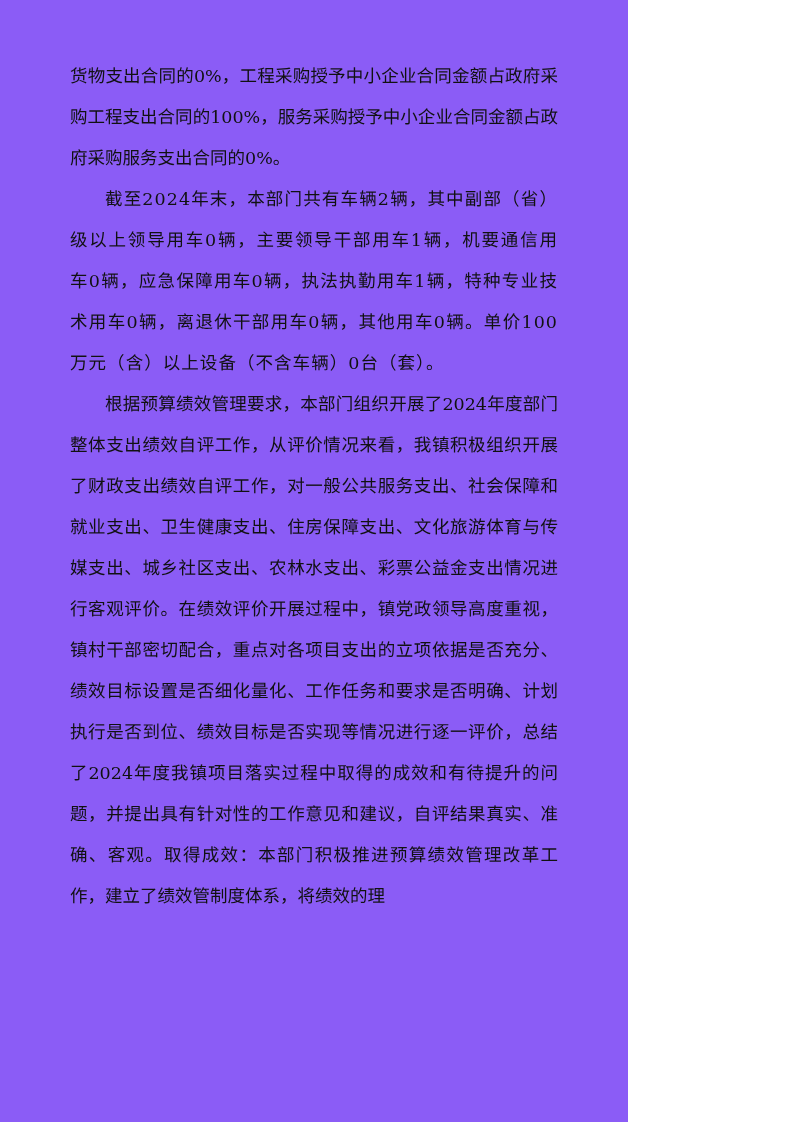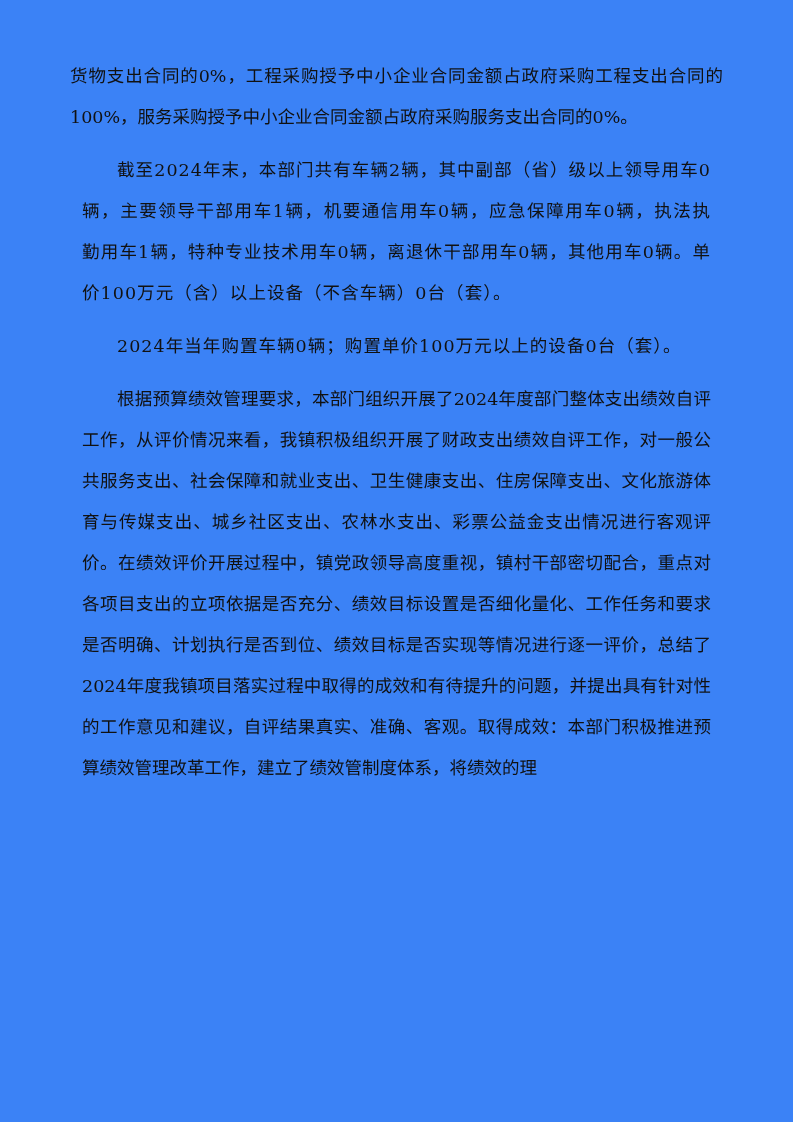--- a/index.html
+++ b/index.html
@@ -10,34 +10,34 @@
   }
   body {
     width: 793px;
     height: 1122px;
     font-family: "DejaVu Serif", "Liberation Serif", serif;
     color: #111111;
     overflow: hidden;
   }
   .page {
     position: relative;
-    width: 793px;
+    width: 628px;
     height: 1122px;
     box-sizing: border-box;
     padding: 56px 70px 40px 70px;
-    background: #3b82f6;
+    background: #8b5cf6;
   }
   .doc-body {
     font-size: 17.5px;
     line-height: 41px;
     text-align: justify;
     text-justify: inter-ideograph;
   }
   p.para {
-    margin: 12px;
+    margin: 0;
     text-indent: 2em;
   }
   p.cont {
     margin: 0;
     text-indent: 0;
   }
   h2.heading {
     margin: 14px 0 6px 0;
     font-size: 18.5px;
     line-height: 41px;
@@ -53,20 +53,19 @@
 <body>
 
 <div class="page">
   <div class="doc-body">
 
     <p class="para cont">货物支出合同的0%，工程采购授予中小企业合同金额占政府采购工程支出合同的100%，服务采购授予中小企业合同金额占政府采购服务支出合同的0%。</p>
 
 
     <p class="para loose">截至2024年末，本部门共有车辆2辆，其中副部（省）级以上领导用车0辆，主要领导干部用车1辆，机要通信用车0辆，应急保障用车0辆，执法执勤用车1辆，特种专业技术用车0辆，离退休干部用车0辆，其他用车0辆。单价100万元（含）以上设备（不含车辆）0台（套）。</p>
 
-    <p class="para loose">2024年当年购置车辆0辆；购置单价100万元以上的设备0台（套）。</p>
 
 
 
     <p class="para">根据预算绩效管理要求，本部门组织开展了2024年度部门整体支出绩效自评工作，从评价情况来看，我镇积极组织开展了财政支出绩效自评工作，对一般公共服务支出、社会保障和就业支出、卫生健康支出、住房保障支出、文化旅游体育与传媒支出、城乡社区支出、农林水支出、彩票公益金支出情况进行客观评价。在绩效评价开展过程中，镇党政领导高度重视，镇村干部密切配合，重点对各项目支出的立项依据是否充分、绩效目标设置是否细化量化、工作任务和要求是否明确、计划执行是否到位、绩效目标是否实现等情况进行逐一评价，总结了2024年度我镇项目落实过程中取得的成效和有待提升的问题，并提出具有针对性的工作意见和建议，自评结果真实、准确、客观。取得成效：本部门积极推进预算绩效管理改革工作，建立了绩效管制度体系，将绩效的理</p>
 
   </div>
 </div>
 
 </body></html>

